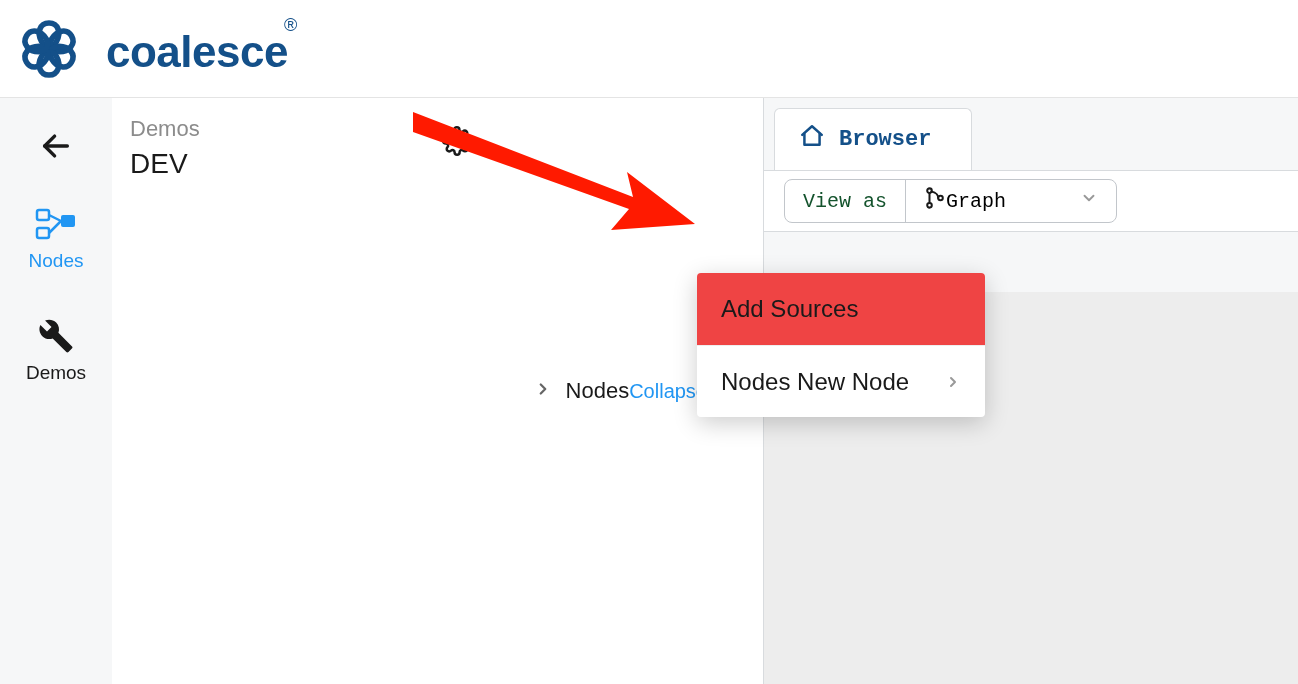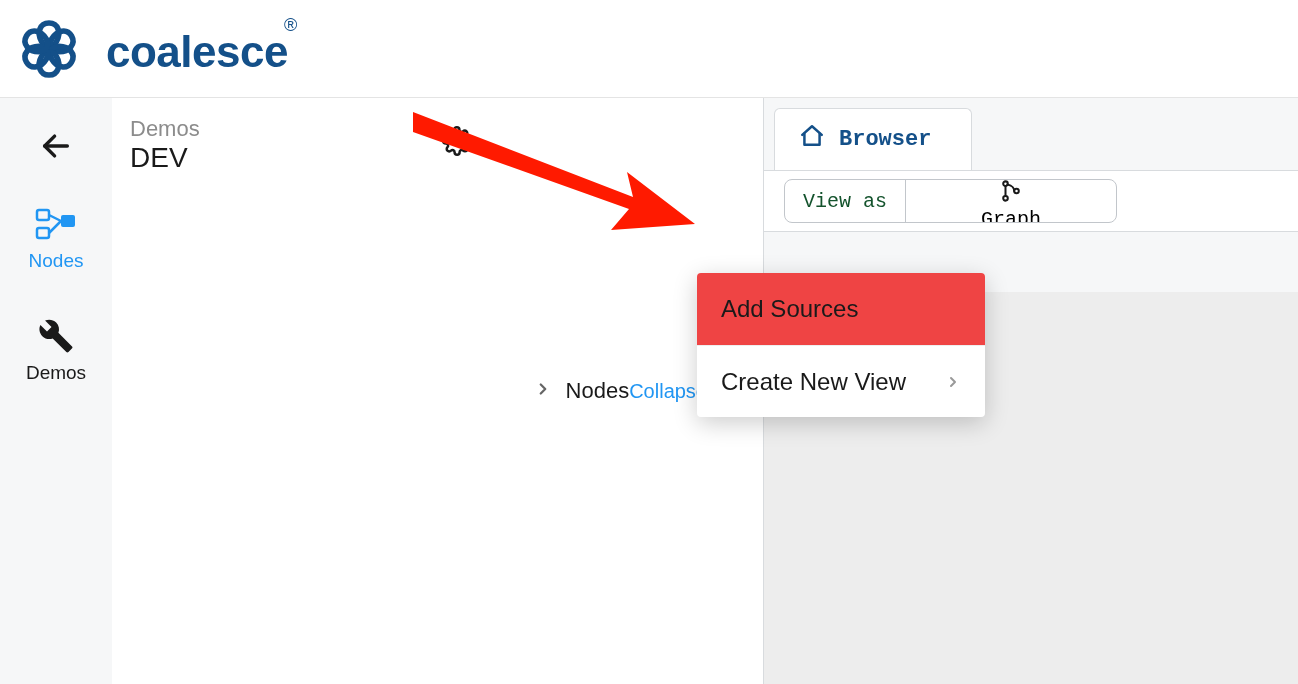--- a/index.html
+++ b/index.html
@@ -101,21 +101,21 @@
   .breadcrumb {
     font-size: 22px;
     color:#8c8c8c;
     font-weight: 500;
     margin: 0;
   }
   .env-name {
     font-size: 28px;
     color:#1a1a1a;
     font-weight: 500;
-    margin-top: 0px;
+    margin-top: 6px;
   }
   .gear-btn {
     position:absolute;
     top: 28px;
     right: 44px;
     color:#1a1a1a;
   }
 
   .search-row {
     display:flex;
@@ -210,21 +210,20 @@
     border-right: 1px solid #c2c6cb;
   }
   .viewas-select {
     display:flex;
     align-items:center;
     gap: 0;
     padding: 0 18px;
     font-size: 20px;
     min-width: 210px;
     justify-content:flex-start;
-    flex-direction:column;
   }
   .viewas-select .spacer { flex:1; }
   .viewas-caret { color:#999; }
   .canvas {
     flex:1;
     background:#ededed;
     margin-top: 60px;
   }
 
   
@@ -385,21 +384,21 @@
 
     <div class="canvas"></div>
   </div>
 </div>
 
 <div class="menu">
   <div class="menu-item hover">
     <span>Add Sources</span>
   </div>
   <div class="menu-item">
-    <span>Create New View</span>
+    <span>Nodes New Node</span>
     <span class="menu-caret">
       <svg width="16" height="16" viewBox="0 0 24 24" fill="none" stroke="#999" stroke-width="3" stroke-linecap="round" stroke-linejoin="round">
           <polyline points="9 18 15 12 9 6"></polyline>
         </svg>
     </span>
   </div>
 </div>
 
 <div class="pointer">
   <svg width="282" height="120" viewBox="0 0 282 120">

